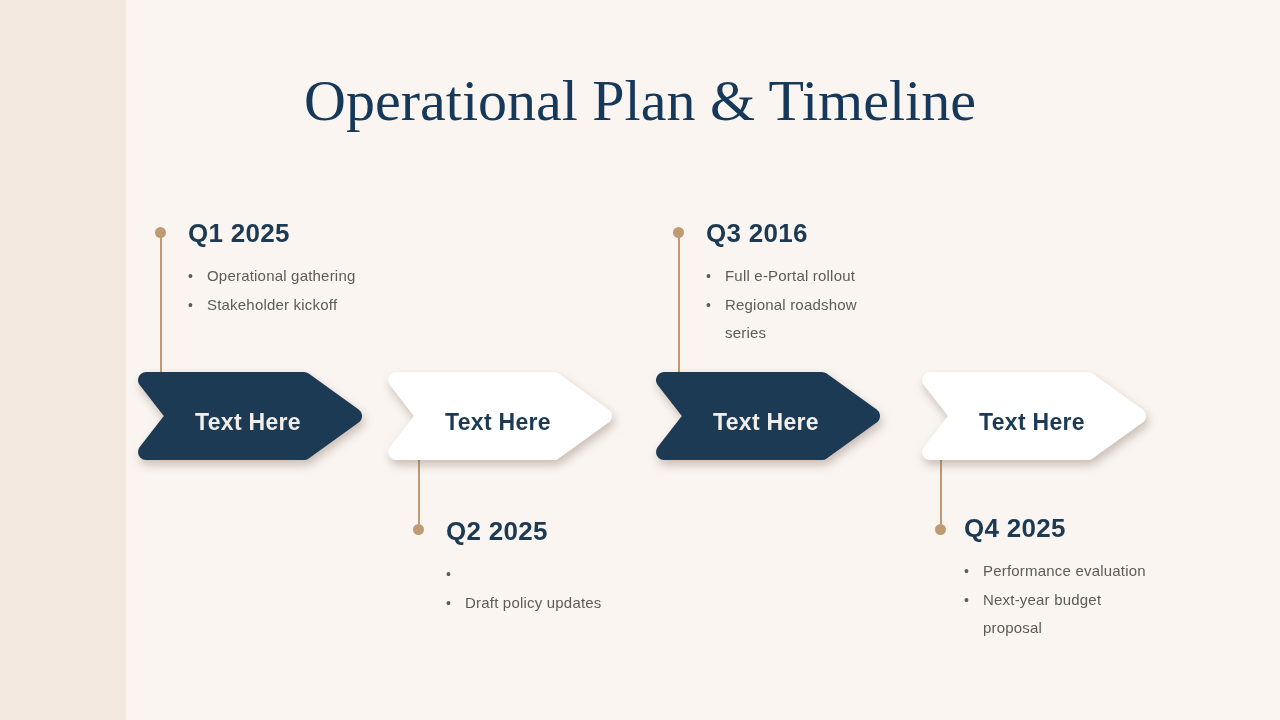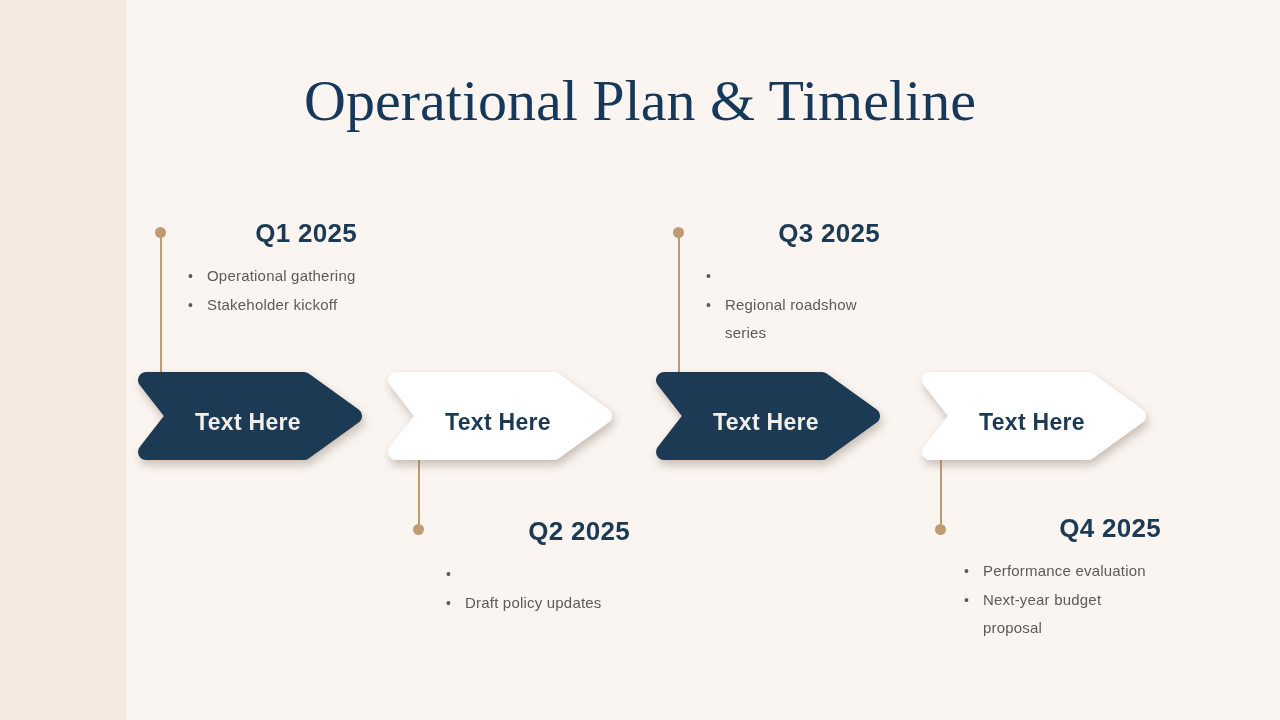--- a/index.html
+++ b/index.html
@@ -50,21 +50,21 @@
   .c4-line{left:940px;top:459px;height:65px}
   .c4-dot{left:935px;top:524px}
   
   .quarter{position:absolute;}
   .q1{left:188px;top:216px}
   .q2{left:446px;top:514px}
   .q3{left:706px;top:216px}
   .q4{left:964px;top:511px}
   .q-heading{
     margin:0;font-size:26px;font-weight:700;line-height:34px;
-    letter-spacing:.3px;color:var(--navy);white-space:nowrap;text-align:right;
+    letter-spacing:.3px;color:var(--navy);white-space:nowrap;
   }
   .bullets{list-style:none;margin:12px 0 0 0;padding:0;}
   .bullets li{display:flex;align-items:flex-start;}
   .marker{
     width:19px;flex:0 0 19px;color:var(--bullet-gray);
     font-size:14px;line-height:28.5px;
   }
   .bullet-text{
     font-size:15px;line-height:28.5px;color:var(--bullet-gray);
     letter-spacing:.2px;
@@ -109,24 +109,25 @@
       <li>
         <span class="marker">•</span>
         <span class="bullet-text">Draft policy updates</span>
       </li>
     </ul>
   </div>
 
   <span class="dot c3-dot"></span>
   <span class="line c3-line"></span>
   <div class="quarter q3">
-    <h3 class="q-heading">Q3 2025</h3>
+    <h3 class="q-heading">Q3 2016</h3>
     <ul class="bullets">
       <li>
         <span class="marker">•</span>
+        <span class="bullet-text">Full e-Portal rollout</span>
       </li>
       <li>
         <span class="marker">•</span>
         <span class="bullet-text">Regional roadshow series</span>
       </li>
     </ul>
   </div>
 
   <span class="line c4-line"></span>
   <span class="dot c4-dot"></span>

